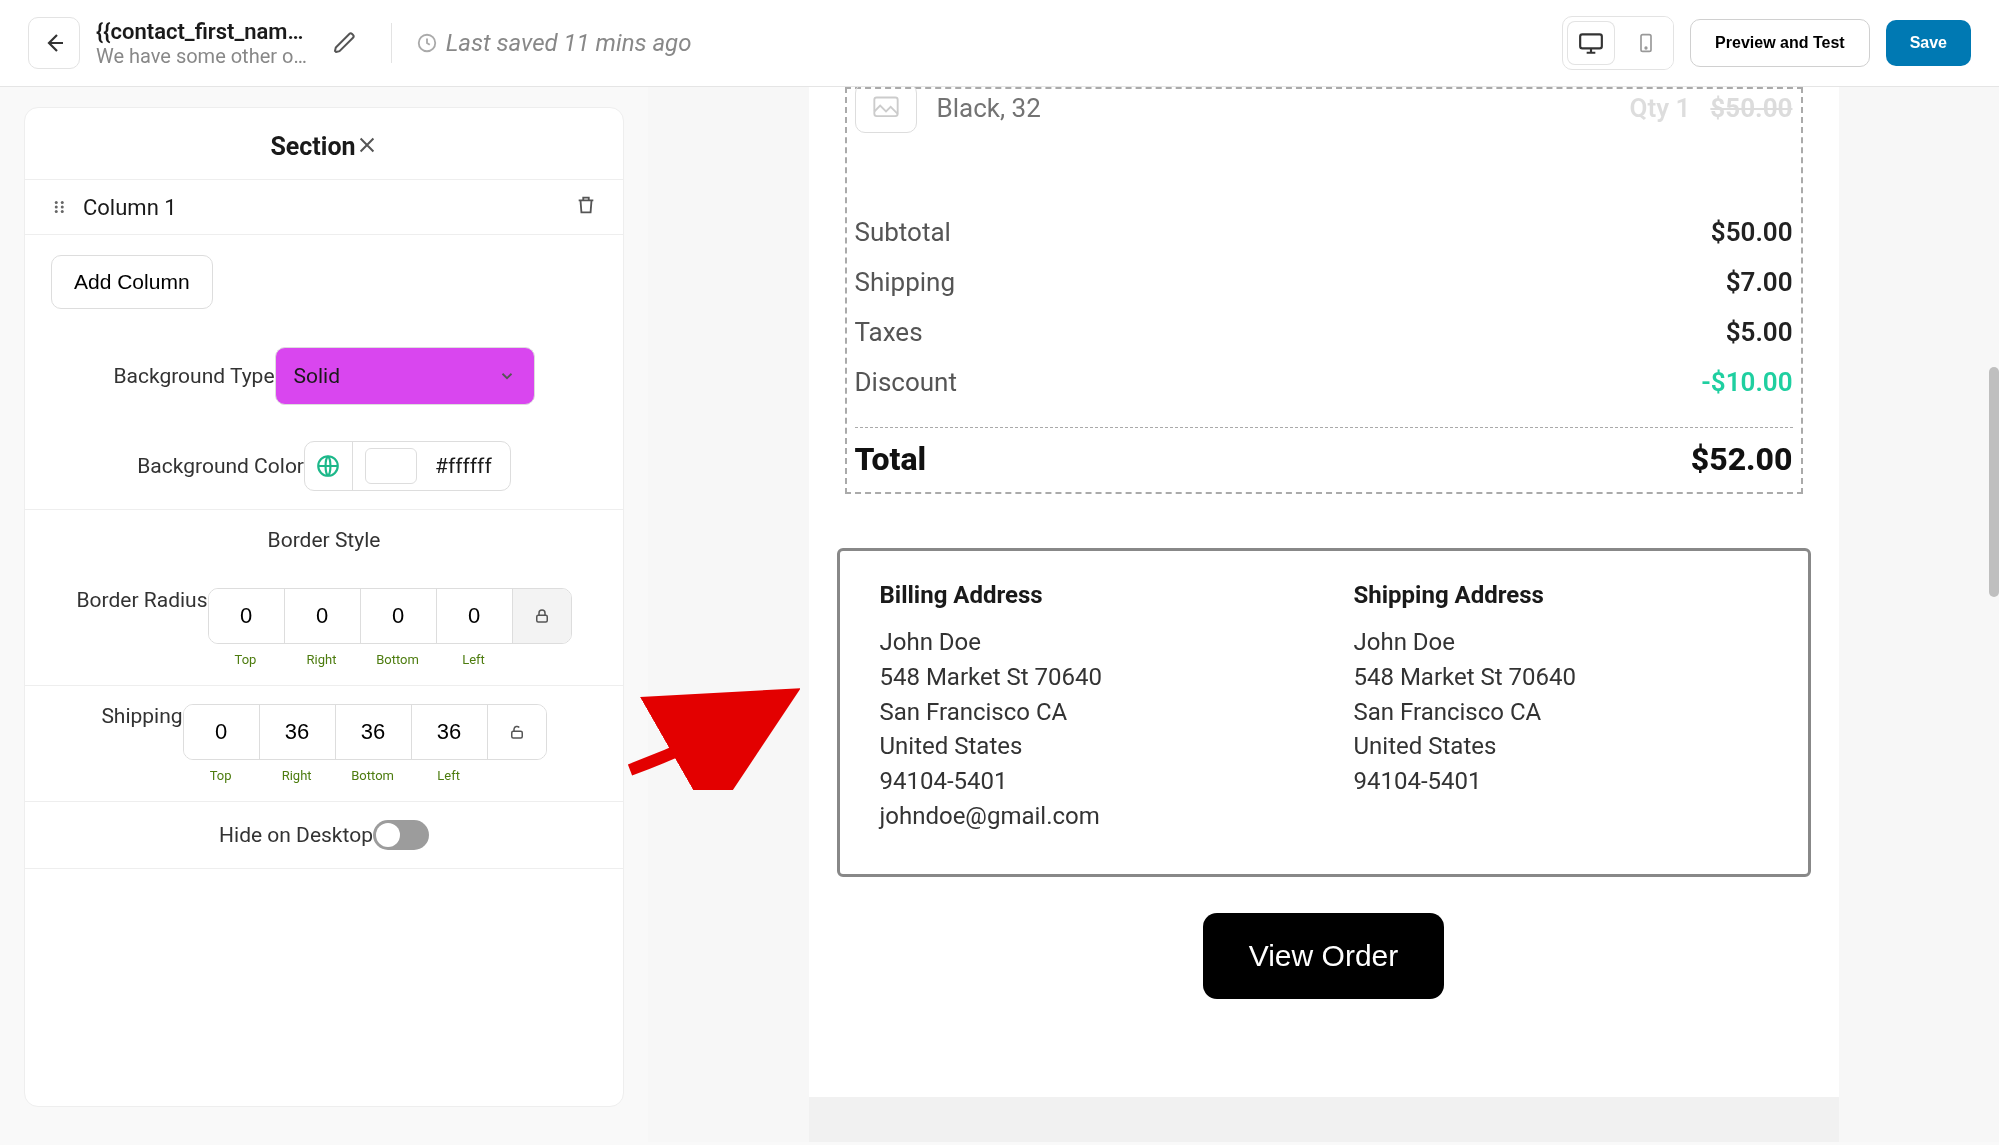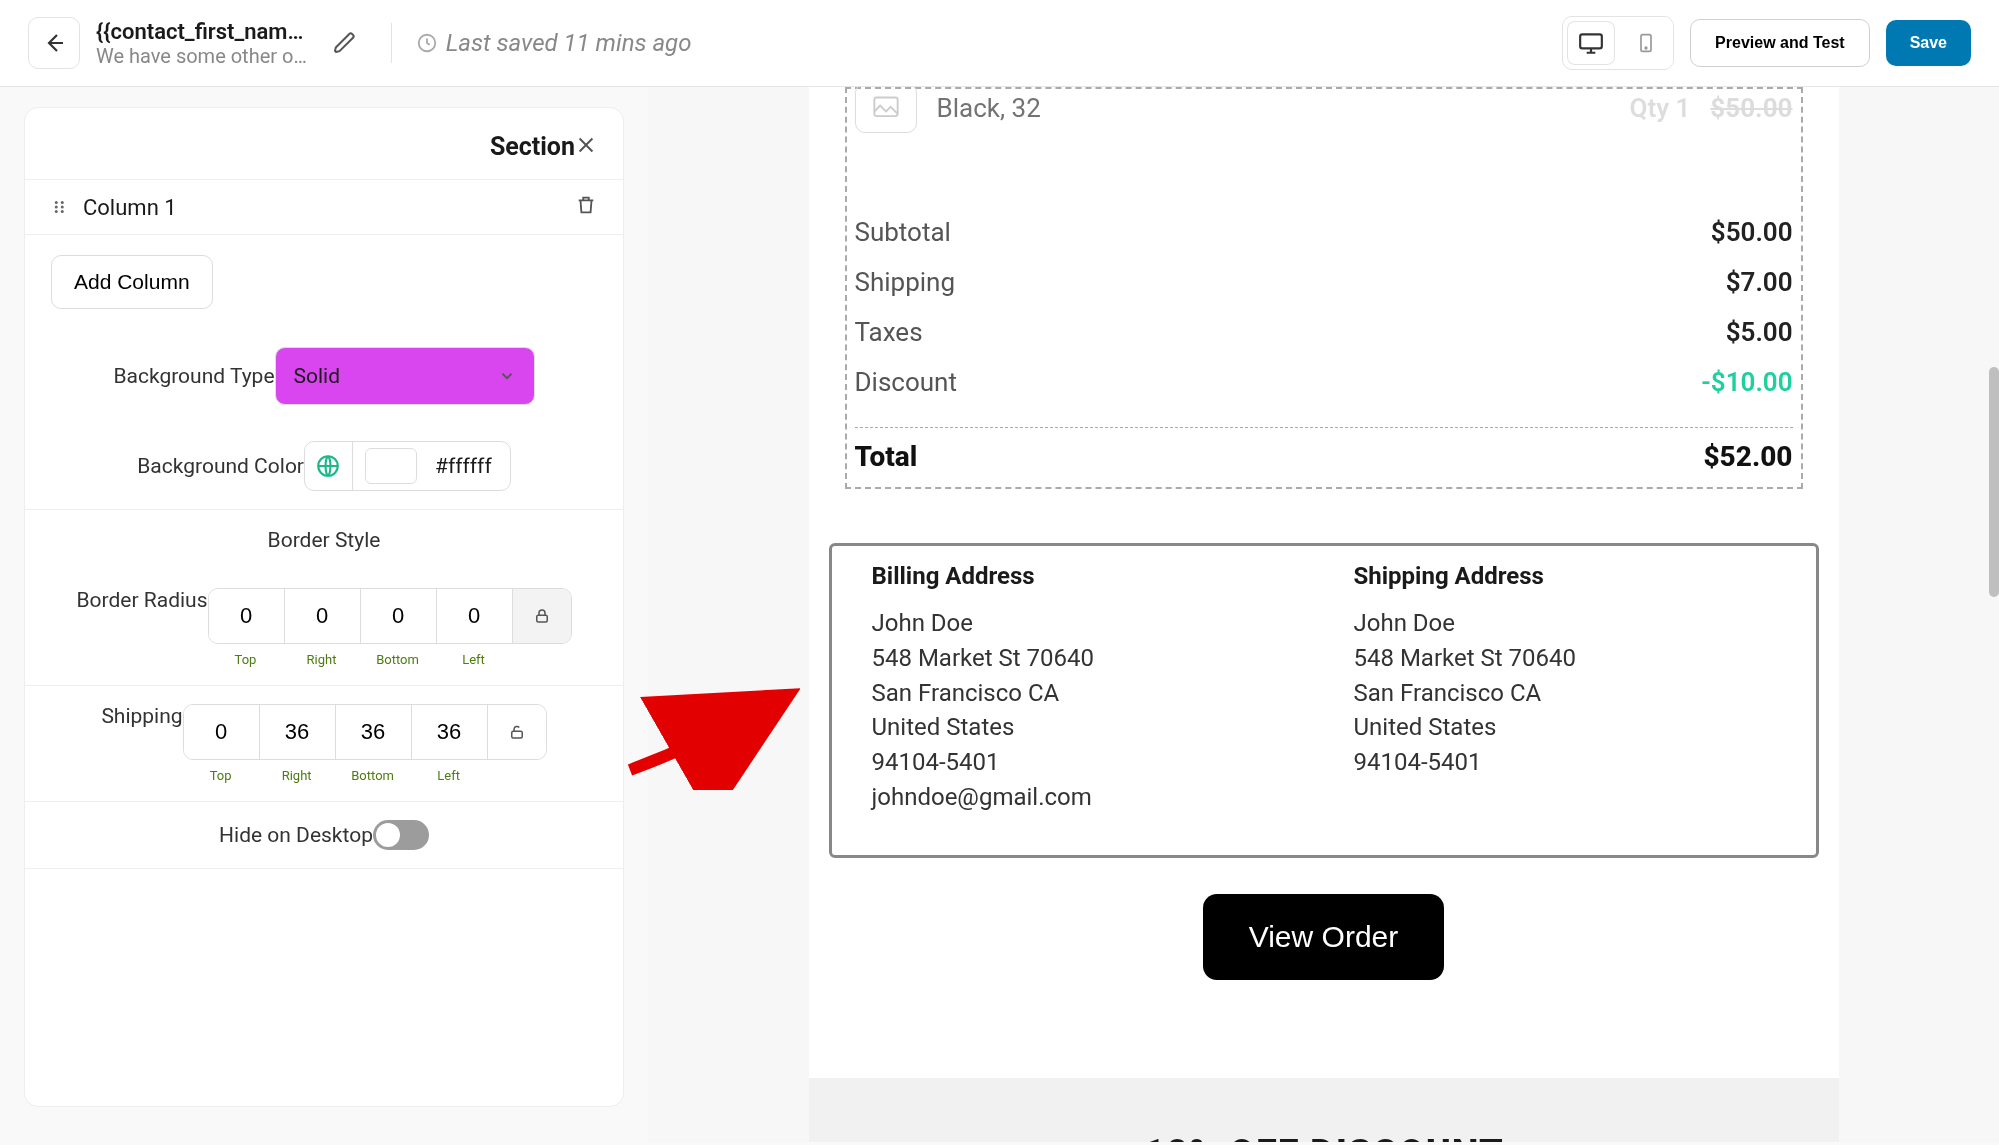--- a/index.html
+++ b/index.html
@@ -19,21 +19,21 @@
 .device-btn { width: 54px; height: 52px; display: flex; align-items: center; justify-content: center; cursor: pointer; background: #fff; }
 .device-btn.active { background: #fff; box-shadow: inset 0 0 0 1px #e3e3e3; border-radius: 8px; margin: 4px; width: 48px; height: 44px; }
 .btn { padding: 14px 24px; border-radius: 10px; font-size: 16px; font-weight: 600; cursor: pointer; }
 .btn-outline { border: 1px solid #d0d0d0; background: #fff; }
 .btn-primary { border: none; background: #0079b3; color: #fff; }
 
 
 .main { display: flex; height: calc(100% - 90px); }
 .left-col { width: 648px; padding: 20px 24px; }
 .panel { background: #fff; border: 1px solid #eee; border-radius: 14px; padding: 0; height: 1000px; overflow: auto; }
-.panel-head { display: flex; align-items: center; justify-content: flex-end; padding: 24px 26px 18px; }
+.panel-head { display: flex; align-items: center; justify-content: center; padding: 24px 26px 18px; }
 .panel-title { font-size: 25px; font-weight: 700; }
 .close-icon { cursor: pointer; }
 .row { display: flex; align-items: center; justify-content: center; padding: 18px 26px; }
 .col-item { display: flex; align-items: center; justify-content: space-between; padding: 14px 26px; width: 100%; }
 .col-drag { display: flex; align-items: center; gap: 14px; font-size: 22px; }
 .trash-icon { cursor: pointer; color: #555; }
 .hr { height: 1px; background: #eee; margin: 0 0; }
 .add-btn { margin: 20px 26px; border: 1px solid #ddd; background: #fff; border-radius: 10px; padding: 14px 22px; font-size: 21px; font-weight: 500; cursor: pointer; }
 .label { font-size: 21px; color: #333; }
 .select { border: 1px solid #ddd; border-radius: 10px; padding: 16px 18px; font-size: 21px; min-width: 260px; display: flex; align-items: center; justify-content: space-between; cursor: pointer; background: #d946ef; }
@@ -58,22 +58,22 @@
 .order-box { margin: 0 36px; border: 2px dashed #aaa; padding: 0 8px 4px; }
 .prod-row { display: flex; align-items: center; gap: 20px; padding: 0 0 14px; border-bottom: none; }
 .prod-img { width: 62px; height: 50px; border: 1px solid #ddd; border-radius: 10px; display: flex; align-items: center; justify-content: center; color: #ccc; }
 .prod-info { flex: 1; font-size: 26px; color: #737373; }
 .prod-qty { font-size: 26px; font-weight: 600; color: #222; }
 .prod-price { font-size: 26px; font-weight: 700; }
 .tot-row { display: flex; justify-content: space-between; font-size: 26px; padding: 10px 0; color: #555; }
 .tot-row .val { font-weight: 600; color: #222; }
 .tot-row .discount { color: #1fcfa0; }
 .tot-divider { border-top: 1px dashed #aaa; margin-top: 20px; padding-top: 12px; }
-.tot-row.total { font-size: 28px; font-weight: 800; color: #111; }
-.addr-box { margin: 54px 20px 0; border: 3px solid #888; border-radius: 6px; padding: 16px 40px 40px; display: flex; gap: 60px; }
+.tot-row.total { font-size: 32px; font-weight: 800; color: #111; }
+.addr-box { margin: 54px 28px 0; border: 3px solid #888; border-radius: 6px; padding: 30px 40px 40px; display: flex; gap: 60px; }
 .addr-col { flex: 1; }
 .addr-title { font-size: 24px; font-weight: 700; margin-bottom: 16px; }
 .addr-line { font-size: 24px; color: #333; line-height: 1.45; }
 .view-btn { margin: 36px auto 0; display: block; background: #000; color: #fff; font-size: 30px; padding: 26px 46px; border: none; border-radius: 14px; cursor: pointer; font-weight: 500; }
 .promo { margin-top: 98px; background: #f1f1f1; text-align: center; padding: 54px 0; font-size: 38px; font-weight: 800; letter-spacing: 1px; }
 
 .arrow { position: absolute; left: 620px; top: 670px; pointer-events: none; }
 
 .scroll-ind { position: absolute; right: 0; top: 280px; width: 10px; height: 230px; background: #bfbfbf; border-radius: 5px; }
 </style>

